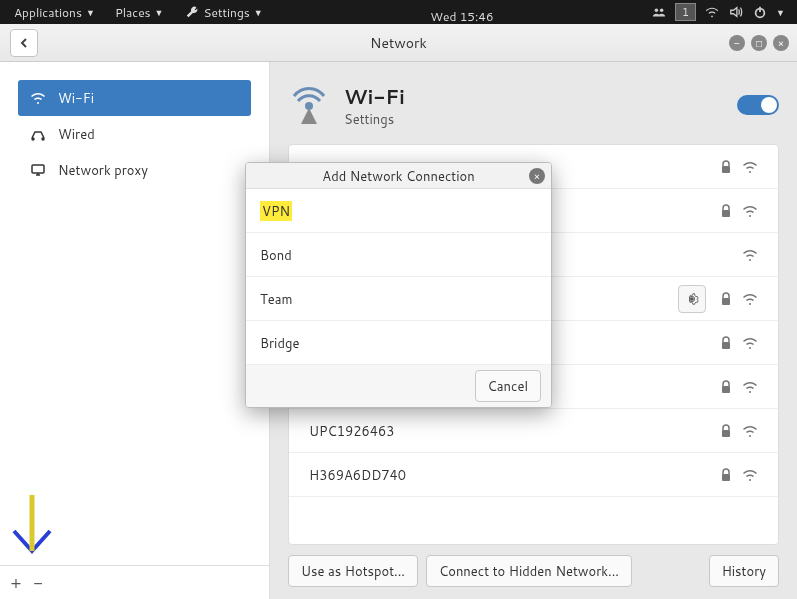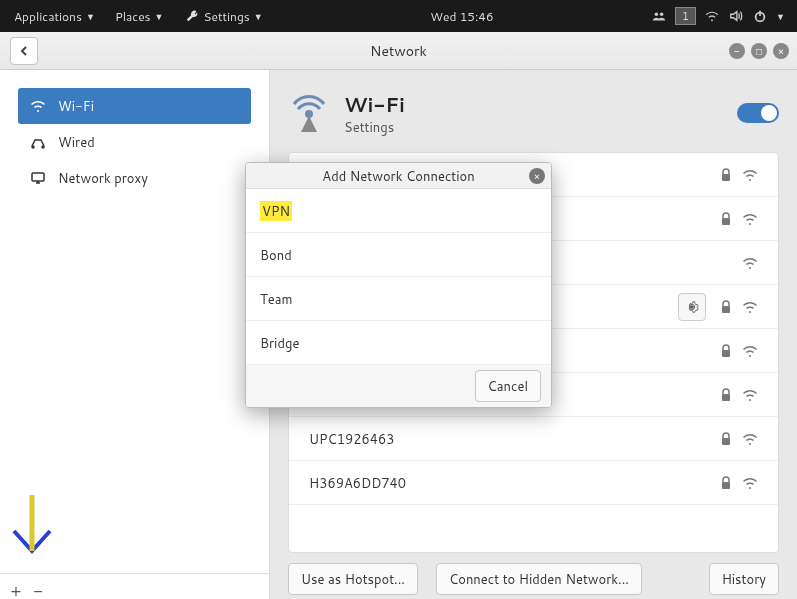--- a/index.html
+++ b/index.html
@@ -1,19 +1,19 @@
 <!DOCTYPE html>
 <html><head>
 <meta charset="utf-8">
 <style>
 * { box-sizing: border-box; margin: 0; padding: 0; font-family: "Cantarell", "Segoe UI", sans-serif; }
 body { width: 797px; height: 599px; background: #e8e8e8; overflow: hidden; position: relative; }
 
 
-.top-panel { height: 24px; background: #1a1a1a; color: #ddd; display: flex; align-items: center; font-size: 12px; padding: 16px 4px; gap: 44px; }
+.top-panel { height: 24px; background: #1a1a1a; color: #ddd; display: flex; font-size: 12px; padding: 8px 4px; gap: 44px; }
 .panel-left { display: flex; gap: 0; }
 .panel-item { padding: 0 10px; display: flex; align-items: center; gap: 4px; cursor: pointer; }
 .panel-item .caret { font-size: 9px; }
 .panel-center { flex: 1; text-align: center; }
 .panel-right { display: flex; align-items: center; gap: 8px; padding-right: 8px; }
 .tray-icon { width: 16px; height: 16px; display: inline-flex; align-items: center; justify-content: center; }
 .workspace { background: #555; border: 1px solid #888; padding: 0 6px; font-size: 11px; }
 
 
 .titlebar { height: 38px; background: linear-gradient(#f2f2f2,#e8e8e8); border-bottom: 1px solid #ccc; display: flex; align-items: center; position: relative; }
@@ -40,21 +40,21 @@
 .wifi-toggle { margin-left: auto; width: 42px; height: 20px; background: #3b7bbf; border-radius: 10px; position: relative; cursor: pointer; }
 .wifi-toggle::after { content: ""; position: absolute; right: 2px; top: 2px; width: 16px; height: 16px; background: #fff; border-radius: 50%; }
 
 .net-list { flex: 1; border: 1px solid #ddd; border-radius: 4px; background: #fff; overflow: hidden; }
 .net-row { height: 44px; display: flex; align-items: center; padding: 0 20px; border-bottom: 1px solid #eee; font-size: 13px; color: #333; }
 .net-row .spacer { flex: 1; }
 .net-row .row-icons { display: flex; gap: 8px; align-items: center; }
 .lock-ic, .sig-ic { width: 16px; height: 16px; color: #666; }
 .gear-btn { width: 28px; height: 28px; border: 1px solid #ccc; border-radius: 4px; display: flex; align-items: center; justify-content: center; background: #f7f7f7; cursor: pointer; margin-right: 4px; }
 
-.bottom-buttons { display: flex; gap: 18px; margin-top: 10px; }
+.bottom-buttons { display: flex; gap: 8px; margin-top: 10px; }
 .btn { height: 32px; padding: 7px 12px; background: #fafafa; border: 1px solid #c8c8c8; border-radius: 4px; font-size: 13px; color: #333; display: flex; align-items: center; cursor: pointer; }
 .btn.push-right { margin-left: auto; }
 
 
 .overlay { position: absolute; left: 0; right: 0; top: 62px; bottom: 0; display: flex; align-items: flex-start; justify-content: center; pointer-events: none; }
 .dialog { width: 307px; background: #fff; border: 1px solid #bbb; box-shadow: 0 6px 22px rgba(0,0,0,0.35); margin-top: 100px; pointer-events: auto; border-radius: 4px; overflow: hidden; }
 .dialog-title { height: 26px; background: #f2f2f2; border-bottom: 1px solid #ddd; font-size: 13px; color: #333; display: flex; align-items: center; justify-content: center; position: relative; }
 .dlg-close { position: absolute; right: 6px; top: 5px; width: 16px; height: 16px; background: #777; border-radius: 50%; color: #fff; font-size: 10px; display: flex; align-items: center; justify-content: center; cursor: pointer; }
 .dlg-list { }
 .dlg-item { height: 44px; display: flex; align-items: center; padding: 0 14px; border-bottom: 1px solid #eee; font-size: 13px; color: #333; cursor: pointer; }

